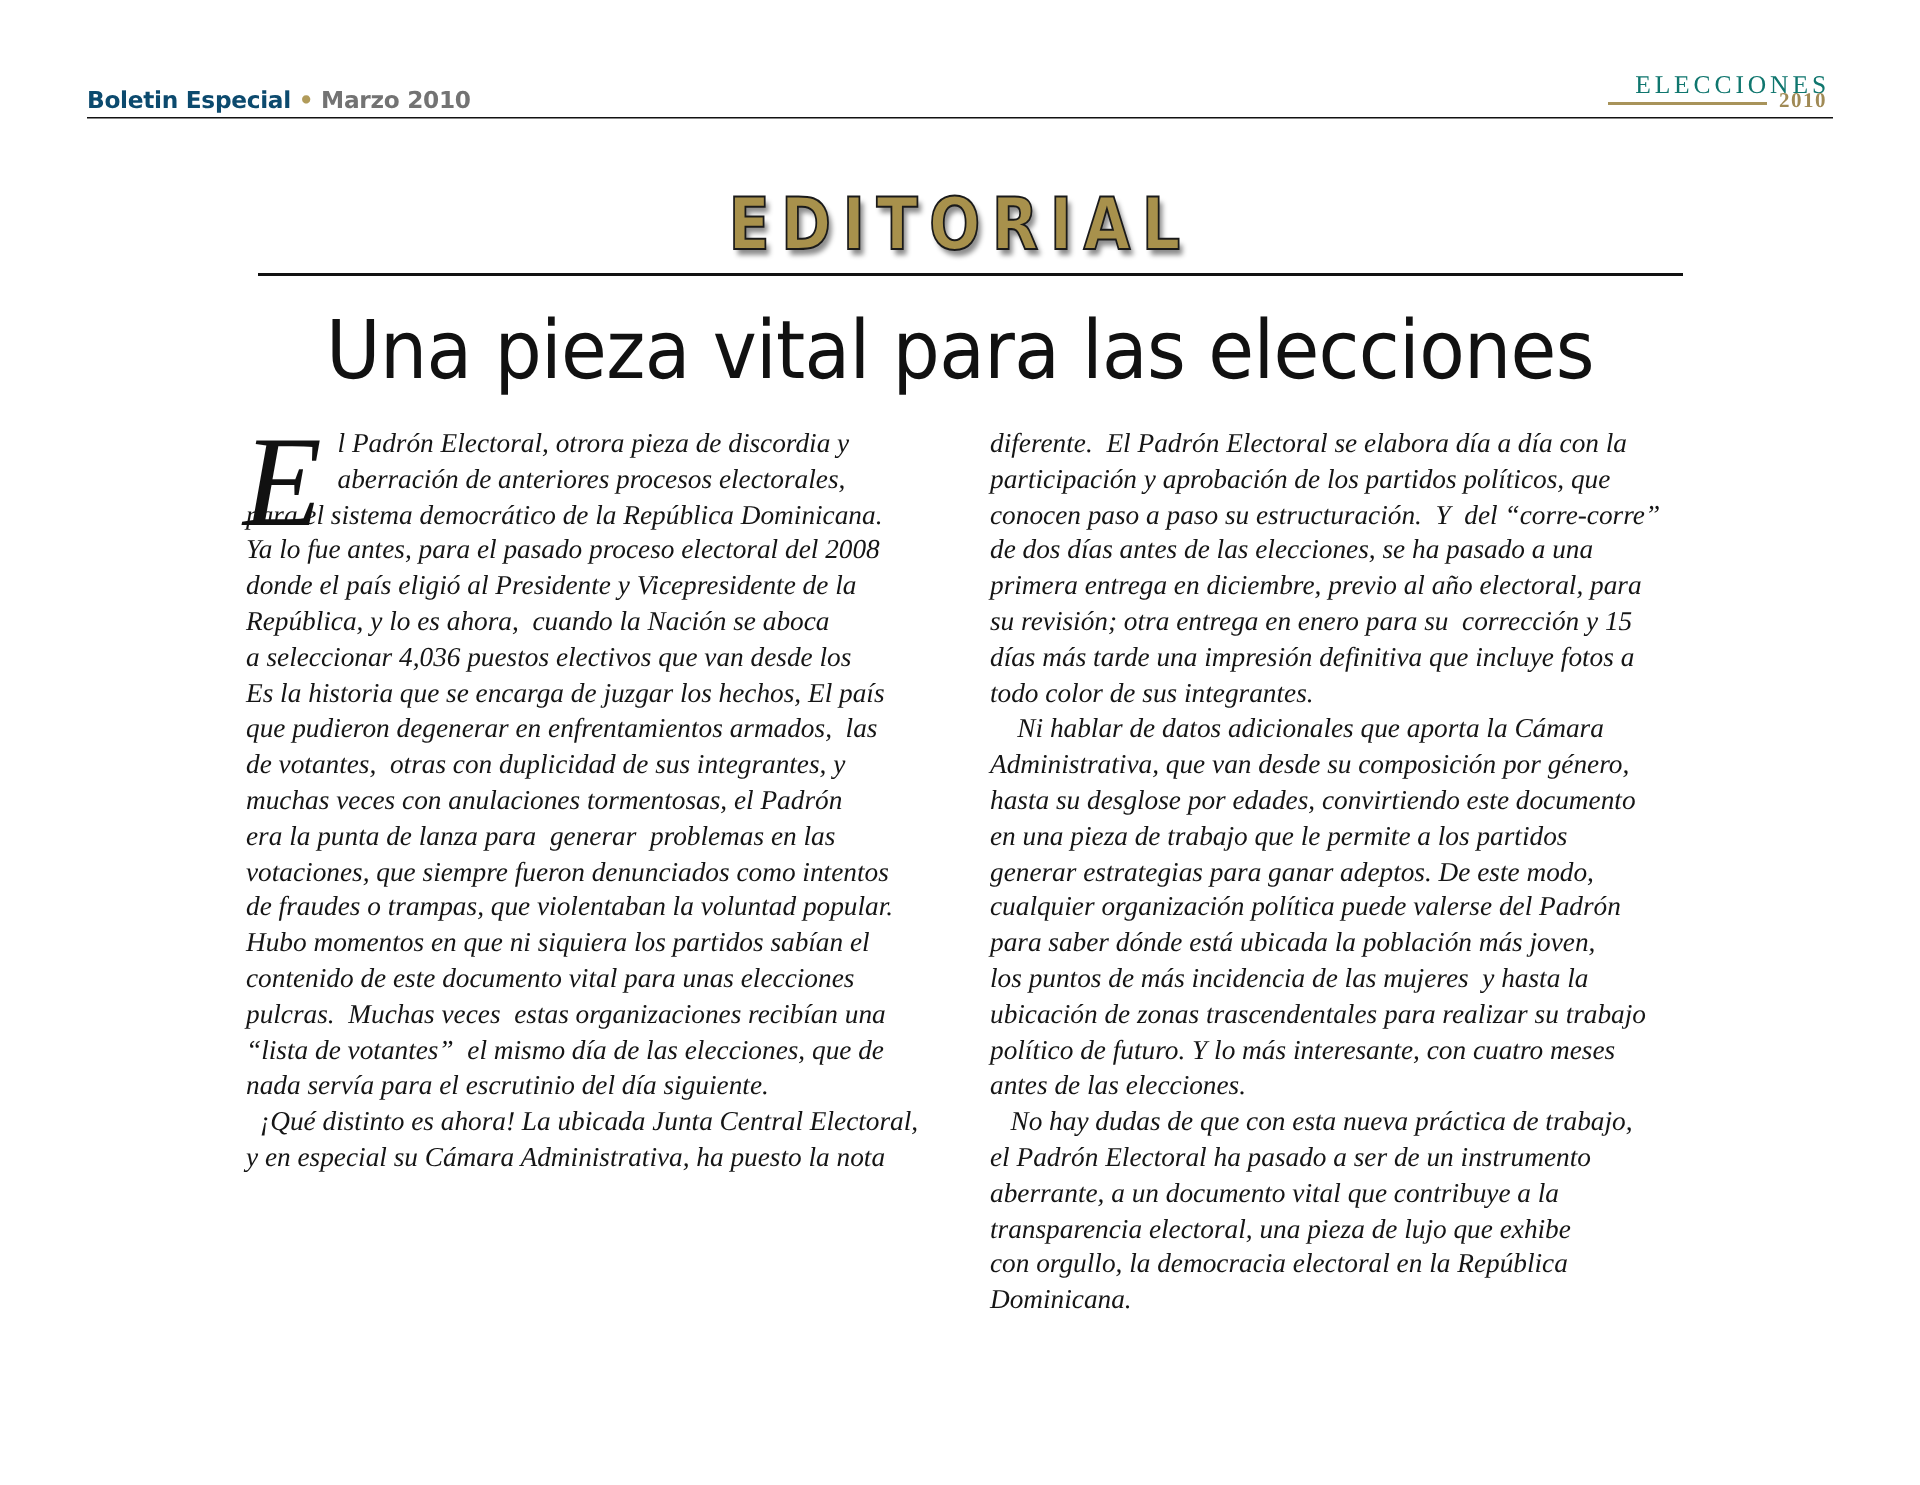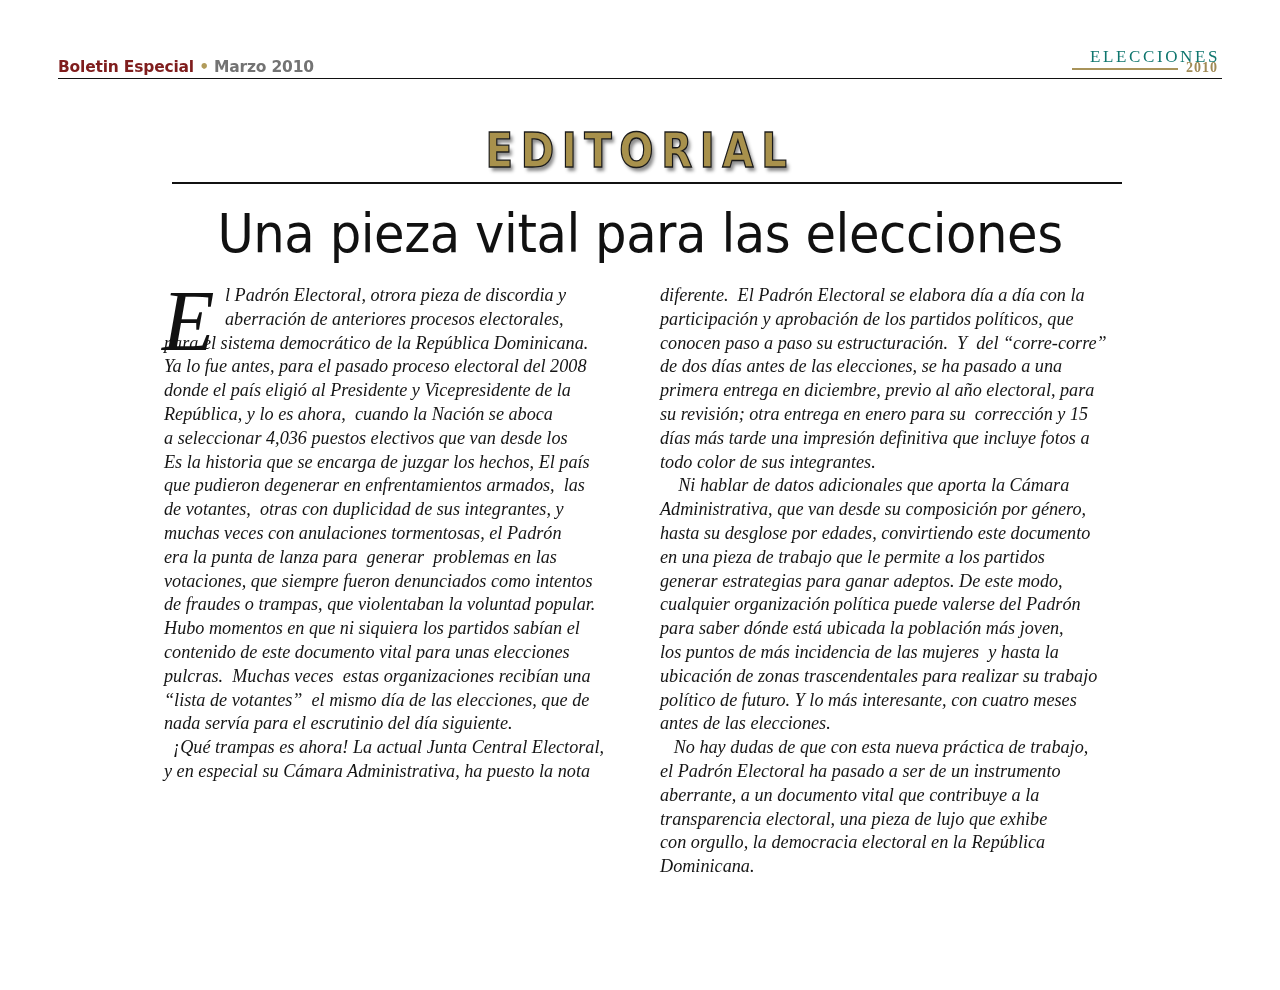--- a/index.html
+++ b/index.html
@@ -27,21 +27,21 @@
   .header-left {
     position: absolute;
     left: 0;
     top: 2px;
     font-family: "DejaVu Sans", sans-serif;
     font-weight: bold;
     font-size: 15.5px;
     letter-spacing: -0.2px;
     white-space: nowrap;
   }
-  .header-left .pub { color: #7f1d1d; }
+  .header-left .pub { color: #0c4a6e; }
   .header-left .sep { color: #b19b5a; }
   .header-left .date { color: #737373; }
 
   .brand {
     position: absolute;
     right: 2px;
     top: -9px;
     width: 152px;
     height: 32px;
   }
@@ -184,21 +184,21 @@
   <span class="line">de votantes,  otras con duplicidad de sus integrantes, y</span>
   <span class="line">muchas veces con anulaciones tormentosas, el Padrón</span>
   <span class="line">era la punta de lanza para  generar  problemas en las</span>
   <span class="line">votaciones, que siempre fueron denunciados como intentos</span>
   <span class="line">de fraudes o trampas, que violentaban la voluntad popular.</span>
   <span class="line">Hubo momentos en que ni siquiera los partidos sabían el</span>
   <span class="line">contenido de este documento vital para unas elecciones</span>
   <span class="line">pulcras.  Muchas veces  estas organizaciones recibían una</span>
   <span class="line">“lista de votantes”  el mismo día de las elecciones, que de</span>
   <span class="line">nada servía para el escrutinio del día siguiente.</span>
-  <span class="line">  ¡Qué trampas es ahora! La actual Junta Central Electoral,</span>
+  <span class="line">  ¡Qué distinto es ahora! La ubicada Junta Central Electoral,</span>
   <span class="line">y en especial su Cámara Administrativa, ha puesto la nota</span>
 </article>
 
 <article class="column col-right">
   <span class="line">diferente.  El Padrón Electoral se elabora día a día con la</span>
   <span class="line">participación y aprobación de los partidos políticos, que</span>
   <span class="line">conocen paso a paso su estructuración.  Y  del “corre-corre”</span>
   <span class="line">de dos días antes de las elecciones, se ha pasado a una</span>
   <span class="line">primera entrega en diciembre, previo al año electoral, para</span>
   <span class="line">su revisión; otra entrega en enero para su  corrección y 15</span>

